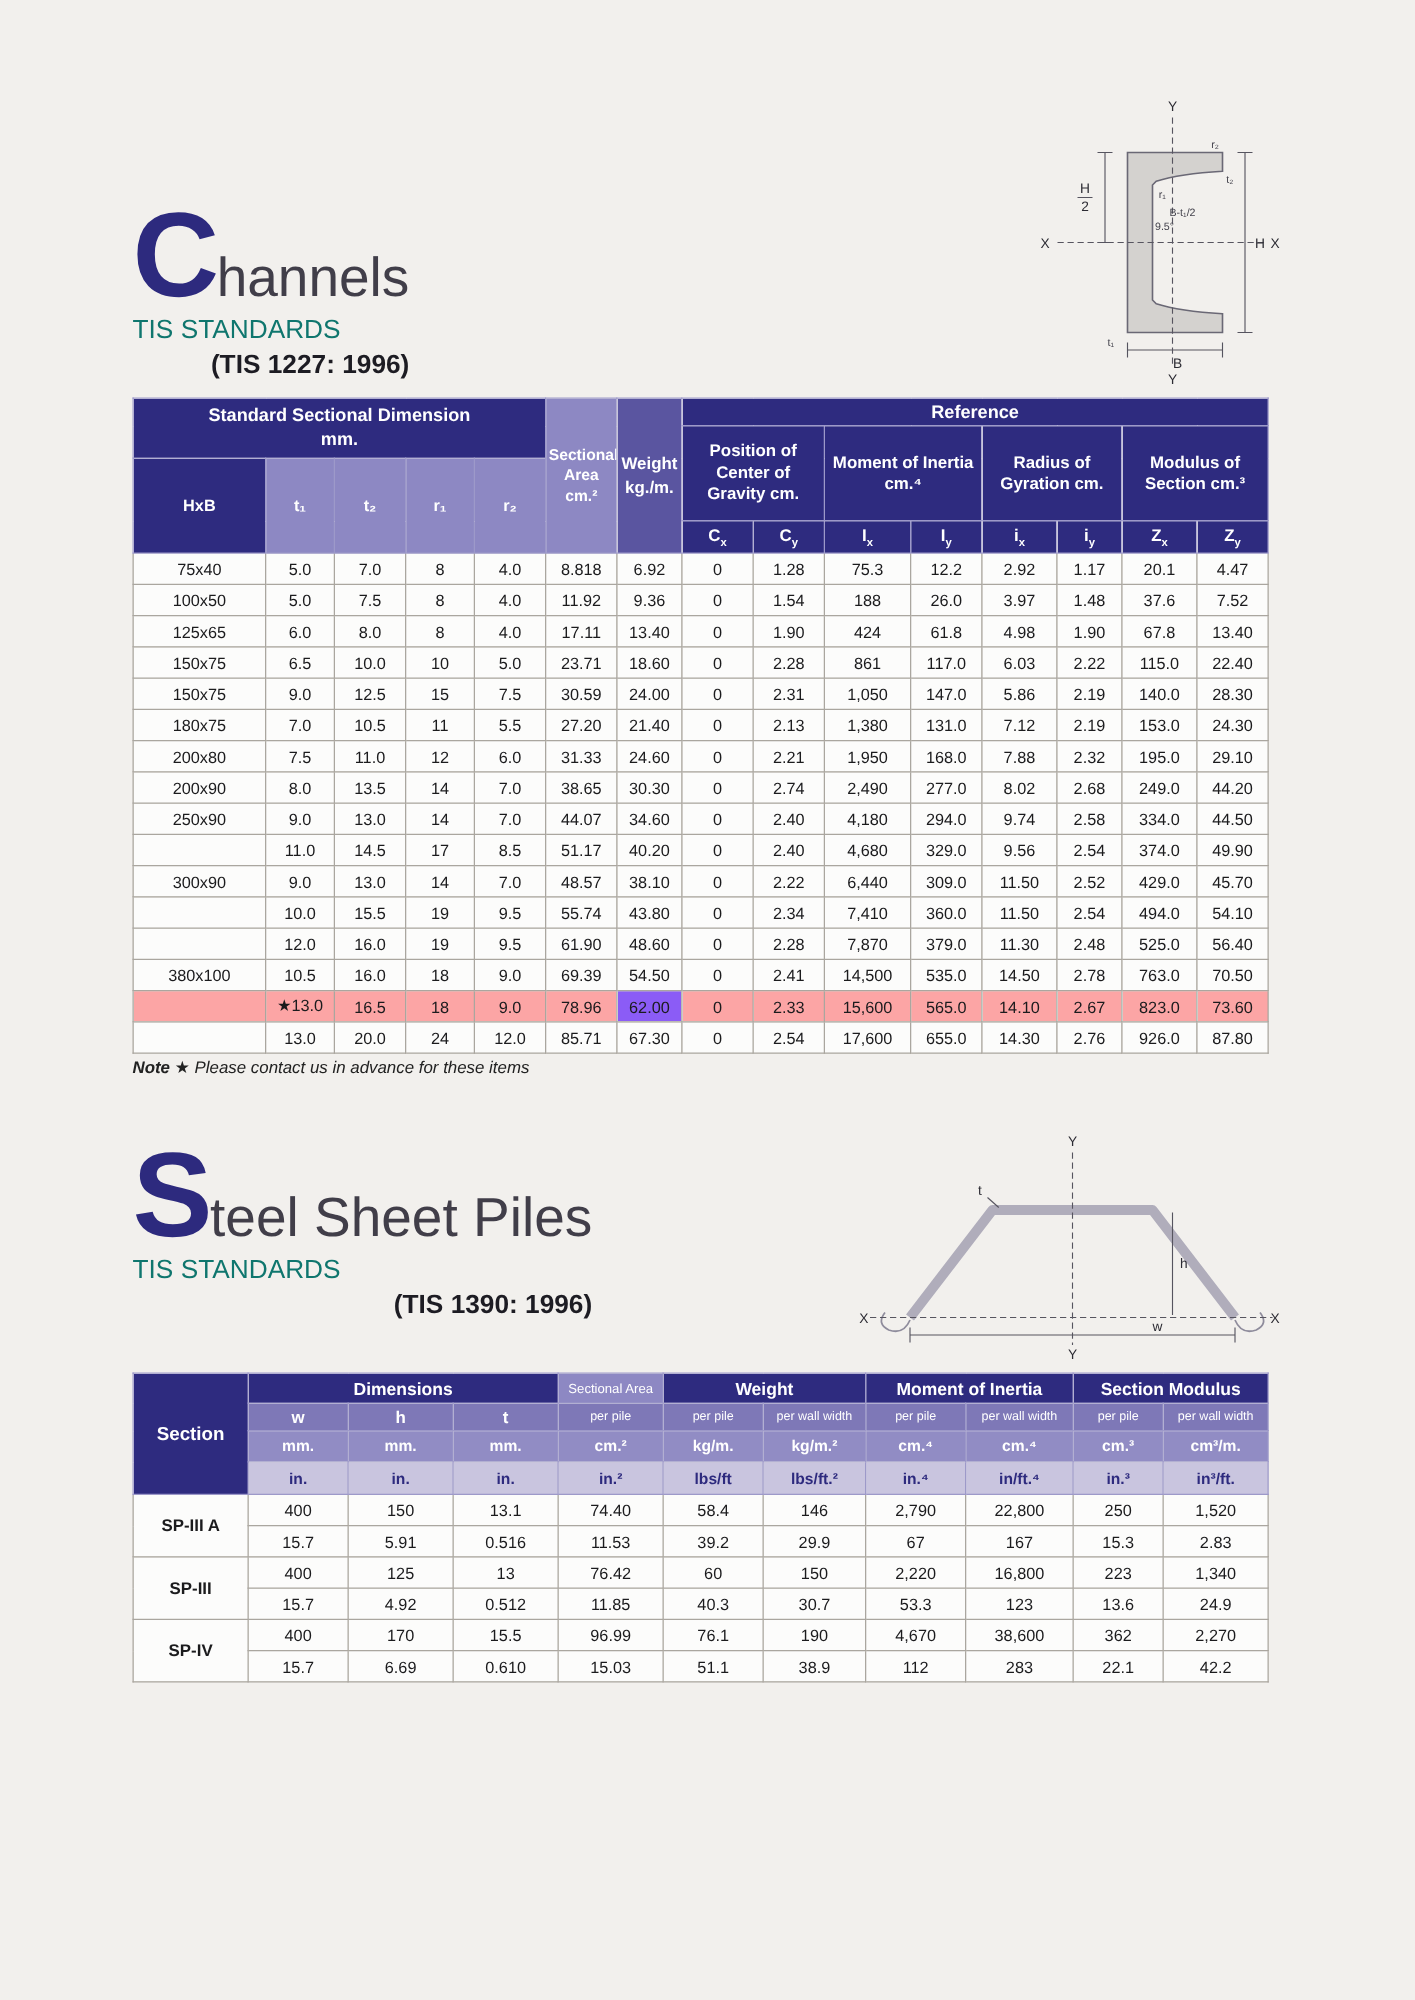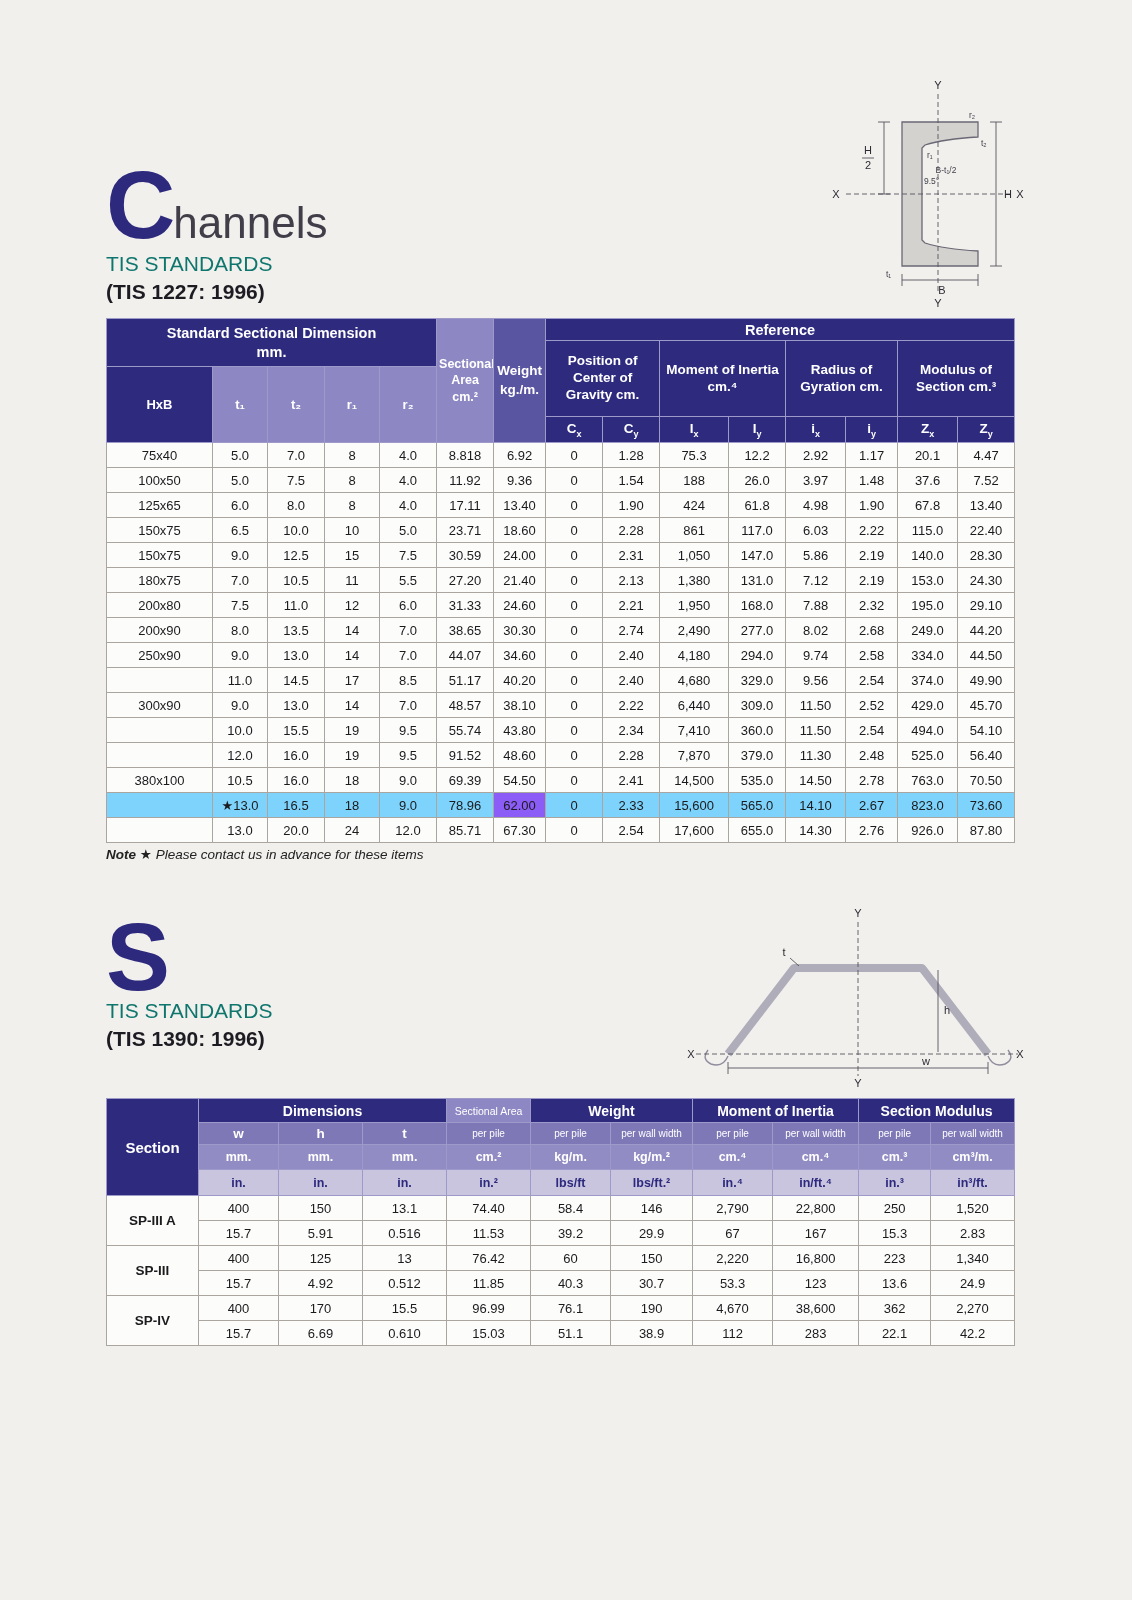--- a/index.html
+++ b/index.html
@@ -11,35 +11,35 @@
     color: #1b1b1d;
   }
   .abs { position: absolute; }
 
   
   .title-line { display: flex; align-items: baseline; }
   .big-letter { font-size: 96px; font-weight: bold; color: #2d2a7e; line-height: .78; letter-spacing: -2px; }
   .title-rest { font-size: 44px; color: #413e49; }
   .grade { font-size: 22px; color: #a3a2a7; margin-top: 3px; }
   .std  { font-size: 21px; color: #0f766e; margin-top: 4px; }
-  .std.b{ font-weight: bold; color: #1d1c23; }
+  .std.b{ font-weight: bold; color: #1d1c23; text-align: right; }
 
   
   table.tbl { border-collapse: collapse; table-layout: fixed; font-size: 13px; }
   .tbl th, .tbl td { border:1px solid #aaa69f; text-align:center; vertical-align:middle; padding:0 2px; overflow:hidden; }
   .tbl thead th { border-color:#9d99c9; }
   .tbl tbody td { background:#fcfcfb; }
   .navy   { background:#2e2b7f; color:#fff; font-weight:bold; }
   .purple { background:#8d88c3; color:#fff; font-weight:bold; }
   .purp2  { background:#7e78b7; color:#fff; font-weight:bold; }
   .mu     { background:#918cc4; color:#fff; font-weight:bold; font-size:12.5px; }
   .iu     { background:#c9c5df; color:#2d2a7e; font-weight:bold; font-size:12.5px; }
   .wthead { background:#5a55a0; color:#fff; font-weight:bold; font-size:13.5px; line-height:1.35; }
   td.wt   { background:#c9c5df; }
-  tr.hl td{ background:#7dd3fc; }
+  tr.hl td{ background:#fca5a5; }
   tr.hl td.wt { background:#8b5cf6; }
 
   
   .channels tr.r1 { height:22px; } .channels tr.r2 { height:26px; }
   .channels tr.r3 { height:50px; } .channels tr.r4 { height:26px; }
   .channels tbody tr { height:25px; }
   .dimgroup { font-size:14.5px; line-height:1.25; }
   .refh { font-size:14.5px; }
   .grp  { font-size:13.5px; line-height:1.25; padding:0 8px; }
   .sa   { font-size:12.5px; line-height:1.3; }
@@ -378,21 +378,21 @@
           <td>2.54</td>
           <td>494.0</td>
           <td>54.10</td>
         </tr>
         <tr>
           <td></td>
           <td>12.0</td>
           <td>16.0</td>
           <td>19</td>
           <td>9.5</td>
-          <td>91.52</td>
+          <td>61.90</td>
           <td class="wt">48.60</td>
           <td>0</td>
           <td>2.28</td>
           <td>7,870</td>
           <td>379.0</td>
           <td>11.30</td>
           <td>2.48</td>
           <td>525.0</td>
           <td>56.40</td>
         </tr>
@@ -452,20 +452,21 @@
 
   <div class="abs note" style="left:106px; top:846px;font-style:italic;">
     <span class="b">Note</span>
     <span>★</span>
     <span>Please contact us in advance for these items</span>
   </div>
 
   <div class="abs" style="left:106px; top:920px;">
     <div class="title-line">
       <span class="big-letter">S</span>
+        <span class="title-rest">teel Sheet Piles</span>
     </div>
     <div class="std">TIS STANDARDS</div>
     <div class="std b">(TIS 1390: 1996)</div>
   </div>
 
   <svg class="diag abs" style="left:686px; top:908px;" width="340" height="180" viewBox="0 0 340 180">
     <path class="profile" d="M42,146 L108,60 H236 L302,146"></path>
     <path class="profile2" d="M42,148 q-5,12 -17,8 q-10,-5 -3,-14 M302,148 q5,12 17,8 q10,-5 3,-14"></path>
     <line x1="172" y1="14" x2="172" y2="168" class="dim dash"></line>
     <line x1="10" y1="146" x2="332" y2="146" class="dim dash"></line>

